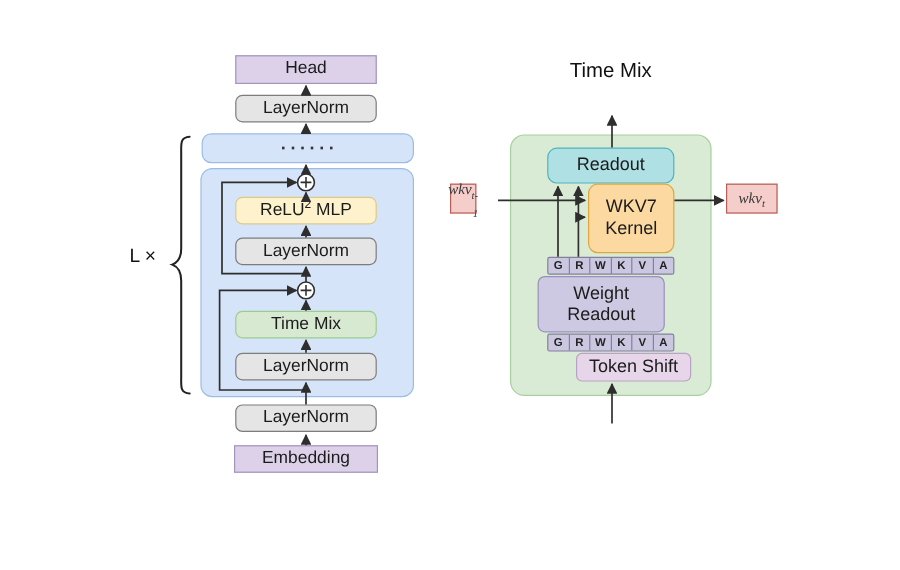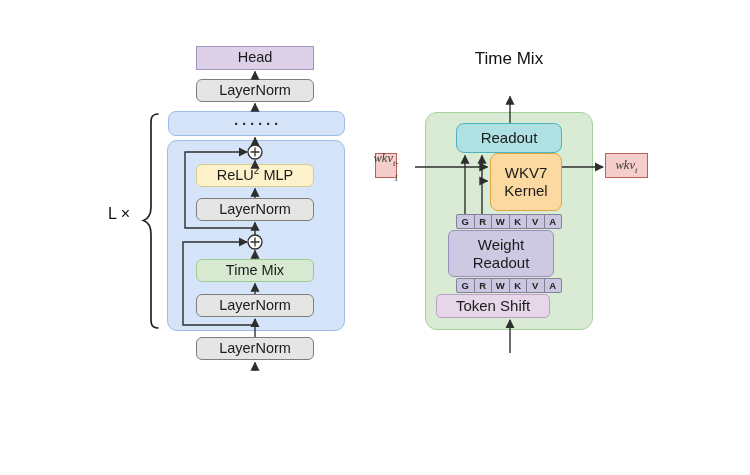--- a/index.html
+++ b/index.html
@@ -85,20 +85,23 @@
   </div>
   <div class="box green" style="left:196px;top:259px;width:118px;height:23px;">
     <span>Time Mix</span>
   </div>
   <div class="box whitebox" style="left:196px;top:294px;width:118px;height:23px;">
     <span>LayerNorm</span>
   </div>
   <div class="box whitebox" style="left:196px;top:337px;width:118px;height:23px;">
     <span>LayerNorm</span>
   </div>
+  <div class="box lav" style="left:195px;top:371px;width:120px;height:23px;">
+    <span>Embedding</span>
+  </div>
   <div class="loop-label" style="left:100px;top:205px;width:38px;text-align:center;">L ×</div>
 
   <div class="rtitle" style="left:425px;top:49px;width:168px;">Time Mix</div>
 
   <div class="box teal" style="left:456px;top:123px;width:106px;height:30px;font-size:15px;">
     <span>Readout</span>
   </div>
   <div class="box orange col" style="left:490px;top:153px;width:72px;height:58px;">
     <span>WKV7</span>
     <span>Kernel</span>
@@ -120,21 +123,21 @@
 
   <div class="cells" style="left:456px;top:278px;width:106px;height:15px;">
     <span class="cell">G</span>
     <span class="cell">R</span>
     <span class="cell">W</span>
     <span class="cell">K</span>
     <span class="cell">V</span>
     <span class="cell">A</span>
   </div>
 
-  <div class="box pinkbox" style="left:436px;top:294px;width:114px;height:24px;">
+  <div class="box pinkbox" style="left:480px;top:294px;width:96px;height:24px;">
     <span>Token Shift</span>
   </div>
 
   <div class="box staterect" style="left:375px;top:153px;width:22px;height:25px;text-align:right;">
     <span><span>wkv</span><sub>t-1</sub></span>
   </div>
   <div class="box staterect" style="left:605px;top:153px;width:43px;height:25px;">
     <span><span>wkv</span><sub>t</sub></span>
   </div>
 

